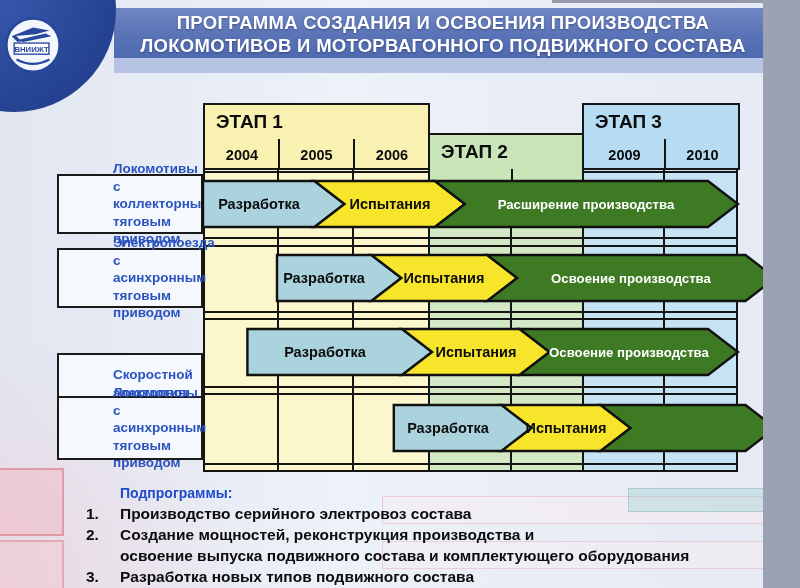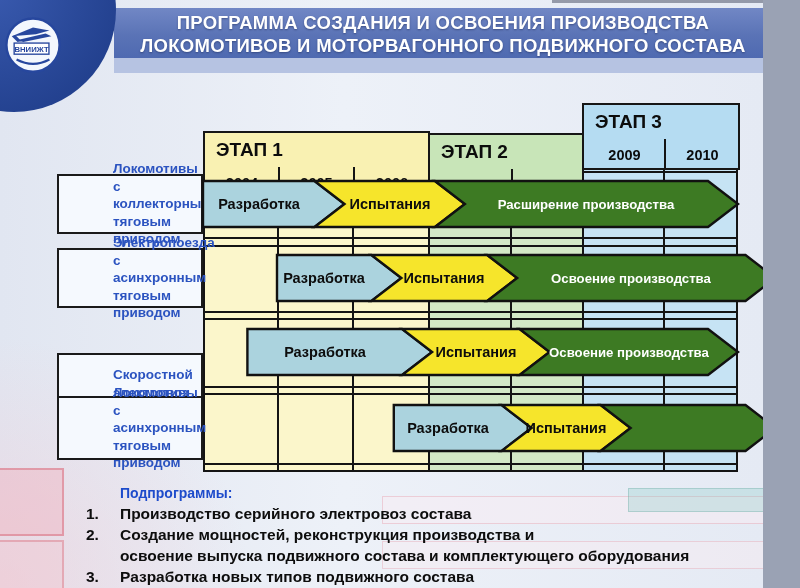--- a/index.html
+++ b/index.html
@@ -103,21 +103,21 @@
         <div class="abs hline" style="top: 1px;"></div>
         <div class="abs hline" style="top: 67px;"></div>
         <div class="abs hline" style="top: 75px;"></div>
         <div class="abs hline" style="top: 141px;"></div>
         <div class="abs hline" style="top: 148px;"></div>
         <div class="abs hline" style="top: 216px;"></div>
         <div class="abs hline" style="top: 223px;"></div>
         <div class="abs hline" style="top: 293px;"></div>
         <div class="abs hline" style="top: 300px;"></div>
       </div>
-      <div class="abs stage-box" style="left: 203px; width: 227px; background: rgb(249, 241, 178); margin-top: 28px;">
+      <div class="abs stage-box" style="left: 203px; width: 227px; background: rgb(249, 241, 178);">
         <div class="stage-label">ЭТАП 1</div>
         <div class="year-label" style="left: 7px;">2004</div>
         <div class="year-label" style="left: 81.5px;">2005</div>
         <div class="year-tick" style="left: 73px;"></div>
         <div class="year-label" style="left: 157px;">2006</div>
         <div class="year-tick" style="left: 148px;"></div>
       </div>
       <div class="abs stage-box" style="left: 428px; width: 156px; background: rgb(200, 229, 184); margin-top: 30px;">
         <div class="stage-label">ЭТАП 2</div>
         <div class="year-label" style="left: 10px;">2007</div>

